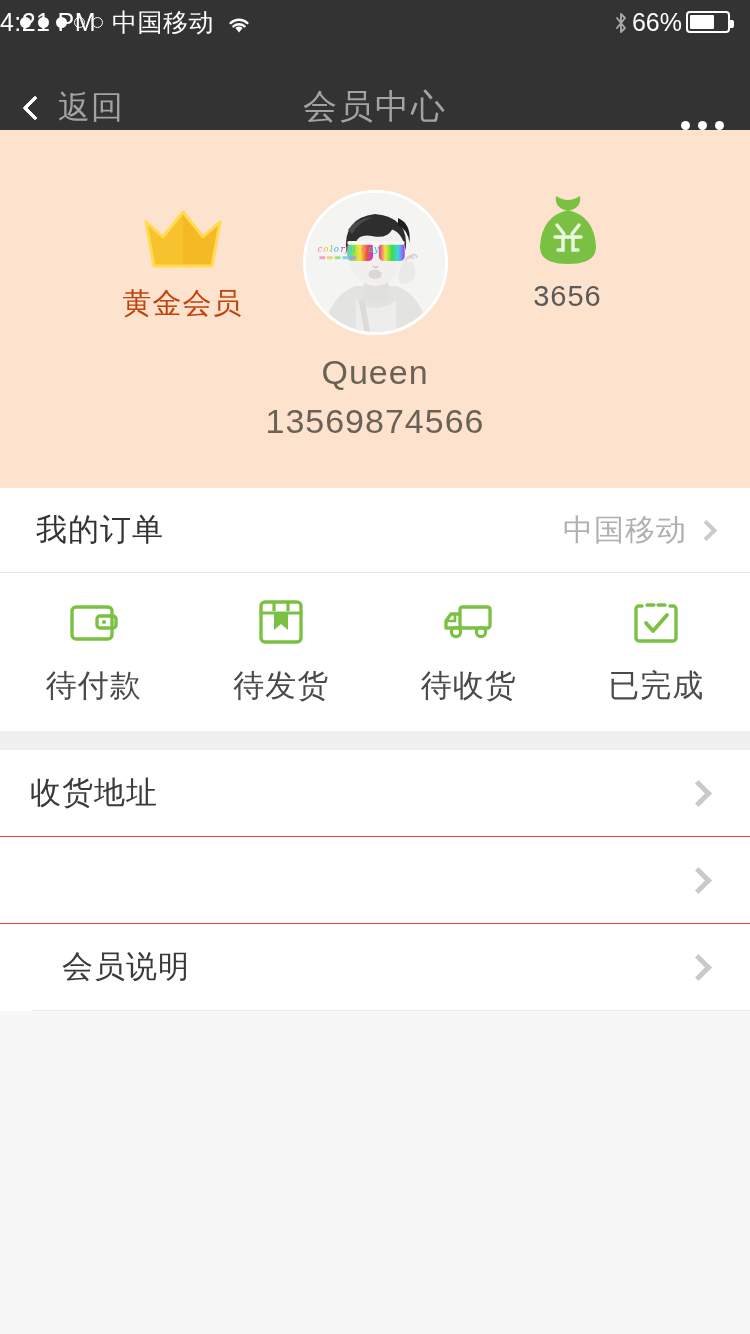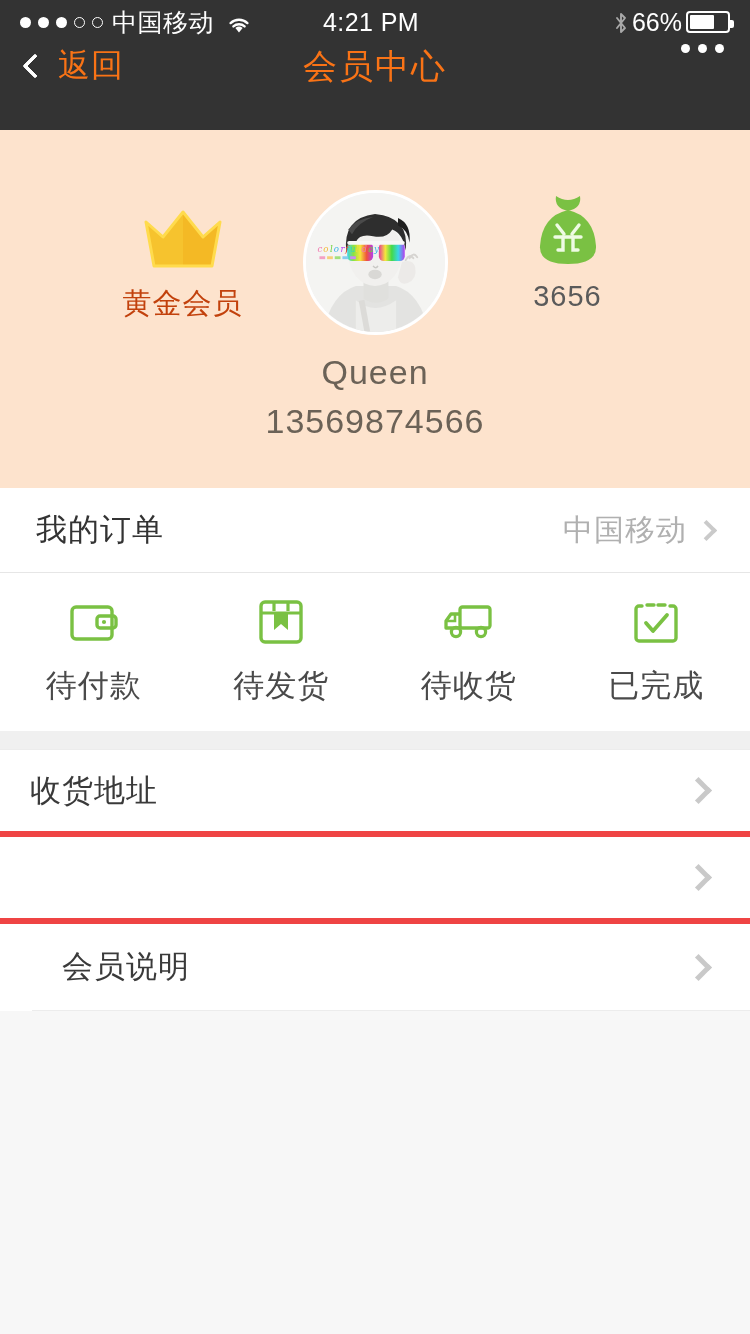--- a/index.html
+++ b/index.html
@@ -18,40 +18,40 @@
     display:flex; align-items:center; position:relative;
     padding:0 20px; font-size:25px;
   }
   .sb-left{ display:flex; align-items:center; gap:9px; }
   .dots{ display:flex; align-items:center; gap:7px; }
   .dot{ width:11px; height:11px; border-radius:50%; background:#fff; }
   .dot.hollow{ background:transparent; border:1.6px solid #fff; }
   .carrier{ font-size:25px; letter-spacing:.5px; }
   .wifi{ width:26px; height:20px; position:relative; margin-left:3px; }
   .sb-center{
-    position:absolute; left:0; right:8px; text-align:center;
+    position:absolute; left:0; right:8px; text-align:left;
     font-size:25px; letter-spacing:.4px; pointer-events:none;
   }
   .sb-right{ margin-left:auto; display:flex; align-items:center; gap:4px; }
   .bt{ width:14px; height:22px; }
   .pct{ font-size:25px; }
   .battery{
     width:44px; height:22px; border:2px solid #fff; border-radius:4px;
     position:relative; padding:2px;
   }
   .battery:after{
     content:""; position:absolute; right:-6px; top:7px;
     width:4px; height:8px; background:#fff; border-radius:0 2px 2px 0;
   }
   .battery i{ display:block; height:100%; background:#fff; border-radius:1px; }
 
   
   .navbar{
-    height:86px; background:#333333; color:#f97316;
-    display:flex; align-items:flex-start; position:relative; padding:0 26px;
+    height:86px; background:#333333; color:#a3a3a3;
+    display:flex; align-items:flex-end; position:relative; padding:0 26px;
   }
   .nav-back{ display:flex; align-items:center; gap:14px; z-index:2; }
   .chev-back{
     width:18px; height:18px;
     border-left:4px solid #fff; border-bottom:4px solid #fff;
     transform:rotate(45deg); border-radius:2px;
   }
   .nav-back-label{ font-size:32px; letter-spacing:1px; }
   .nav-title{
     position:absolute; left:0; right:0; text-align:center;
@@ -125,21 +125,21 @@
   .order-icon svg{ display:block; }
   .order-label{ font-size:31px; color:#4a4a4a; letter-spacing:1px; }
 
   
   .gap{ height:18px; background:#f0f0f0; }
 
   
   .menu{ background:#fff; border-top:1px solid #ececec; }
   .menu-row{
     height:87px; display:flex; align-items:center;
-    padding:0 30px 0 30px; border-bottom:6px solid #ef4444;
+    padding:0 30px 0 30px; border-bottom:1px solid #ef4444;
   }
   .menu-row:last-child{ border-bottom:1px solid #ececec;margin-left:32px; }
   .menu-label{ font-size:31px; color:#3a3a3a; letter-spacing:1px; }
   .menu-chev{
     margin-left:auto;
     width:19px; height:19px;
     border-top:5px solid #c9c9c9; border-right:5px solid #c9c9c9;
     transform:rotate(45deg); margin-right:12px;
   }
   .filler{ background:#f7f7f7; height:326px; }

